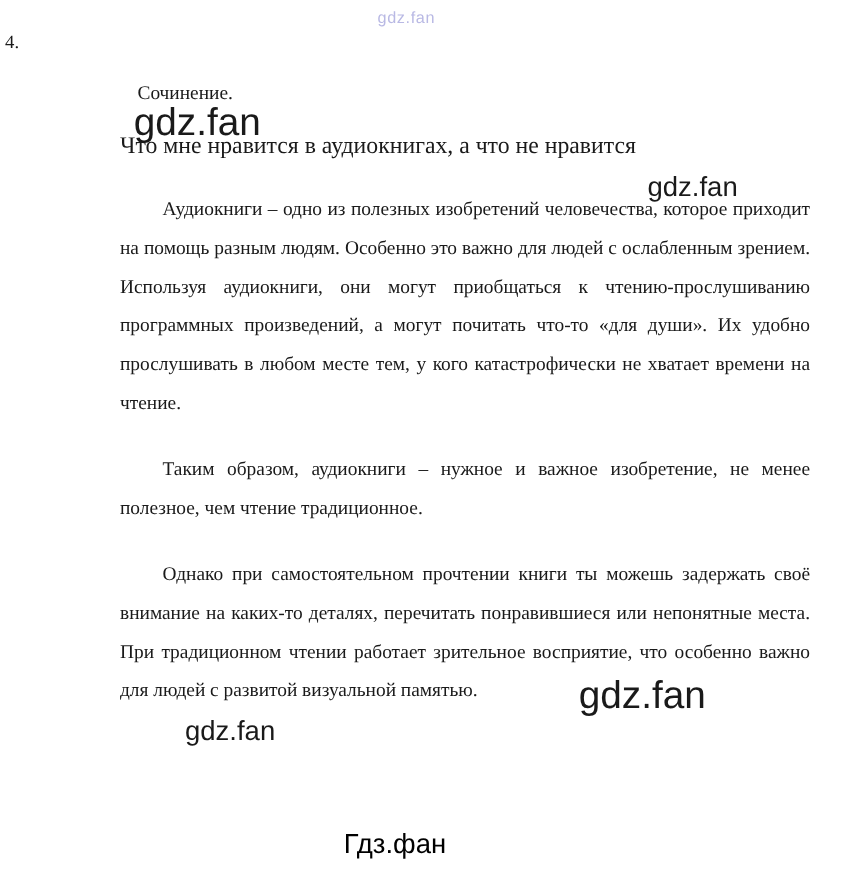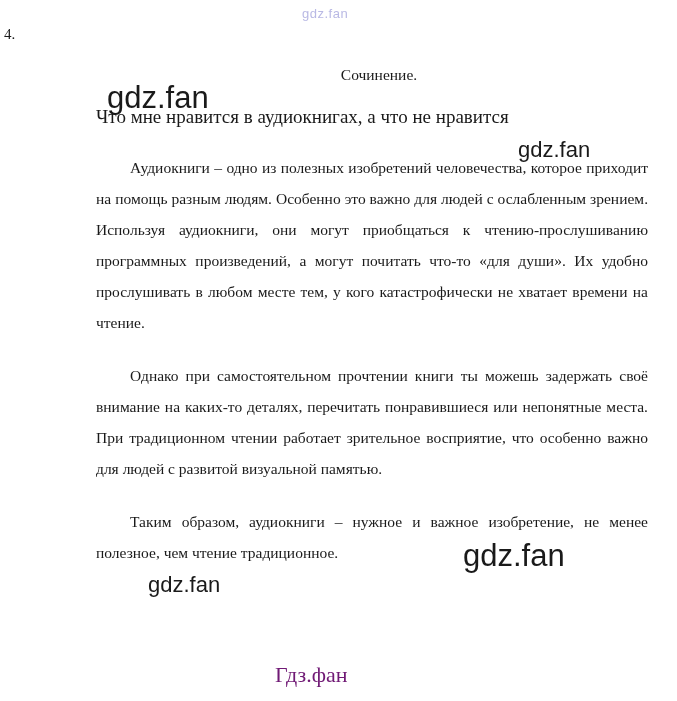--- a/index.html
+++ b/index.html
@@ -28,21 +28,20 @@
     font-family: "Liberation Serif", serif;
     color: #1a1a1a;
   }
   .doc-body {
     position: absolute;
     left: 96px;
     top: 66px;
     width: 552px;
   }
   .doc-title {
-    text-align: center;
     font-size: 15.5px;
     margin: 0 0 22px 0;
     padding-left: 14px;
   }
   .doc-subtitle {
     font-size: 19px;
     margin: 0 0 24px 0;
     text-align: left;
     white-space: nowrap;
   }
@@ -99,41 +98,41 @@
     left: 148px;
     top: 572px;
     font-size: 22px;
     color: #1a1a1a;
     font-family: "Liberation Sans", sans-serif;
   }
   .wm-bottom {
     left: 275px;
     top: 662px;
     font-size: 22px;
-    color: #701a75;
-    font-family: Liberation Serif, serif;
+    color: #000000;
+    font-family: Liberation Sans, sans-serif;
   }
 </style>
 </head>
 <body>
 
 <div class="page">
 
   <div class="exercise-number">4.</div>
 
   <div class="doc-body">
     <div class="doc-title">Сочинение.</div>
 
     <div class="doc-subtitle">Что мне нравится в аудиокнигах, а что не нравится</div>
 
     <p class="para">Аудиокниги – одно из полезных изобретений человечества, которое приходит на помощь разным людям. Особенно это важно для людей с ослабленным зрением. Используя аудиокниги, они могут приобщаться к чтению-прослушиванию программных произведений, а могут почитать что-то «для души». Их удобно прослушивать в любом месте тем, у кого катастрофически не хватает времени на чтение.</p>
 
+    <p class="para">Таким образом, аудиокниги – нужное и важное изобретение, не менее полезное, чем чтение традиционное.</p>
+
     <p class="para">Однако при самостоятельном прочтении книги ты можешь задержать своё внимание на каких-то деталях, перечитать понравившиеся или непонятные места. При традиционном чтении работает зрительное восприятие, что особенно важно для людей с развитой визуальной памятью.</p>
-
-    <p class="para">Таким образом, аудиокниги – нужное и важное изобретение, не менее полезное, чем чтение традиционное.</p>
   </div>
 
   <div class="wm wm-top">gdz.fan</div>
 
   <div class="wm wm-big1">gdz.fan</div>
 
   <div class="wm wm-mid1">gdz.fan</div>
 
   <div class="wm wm-big2">gdz.fan</div>
 

